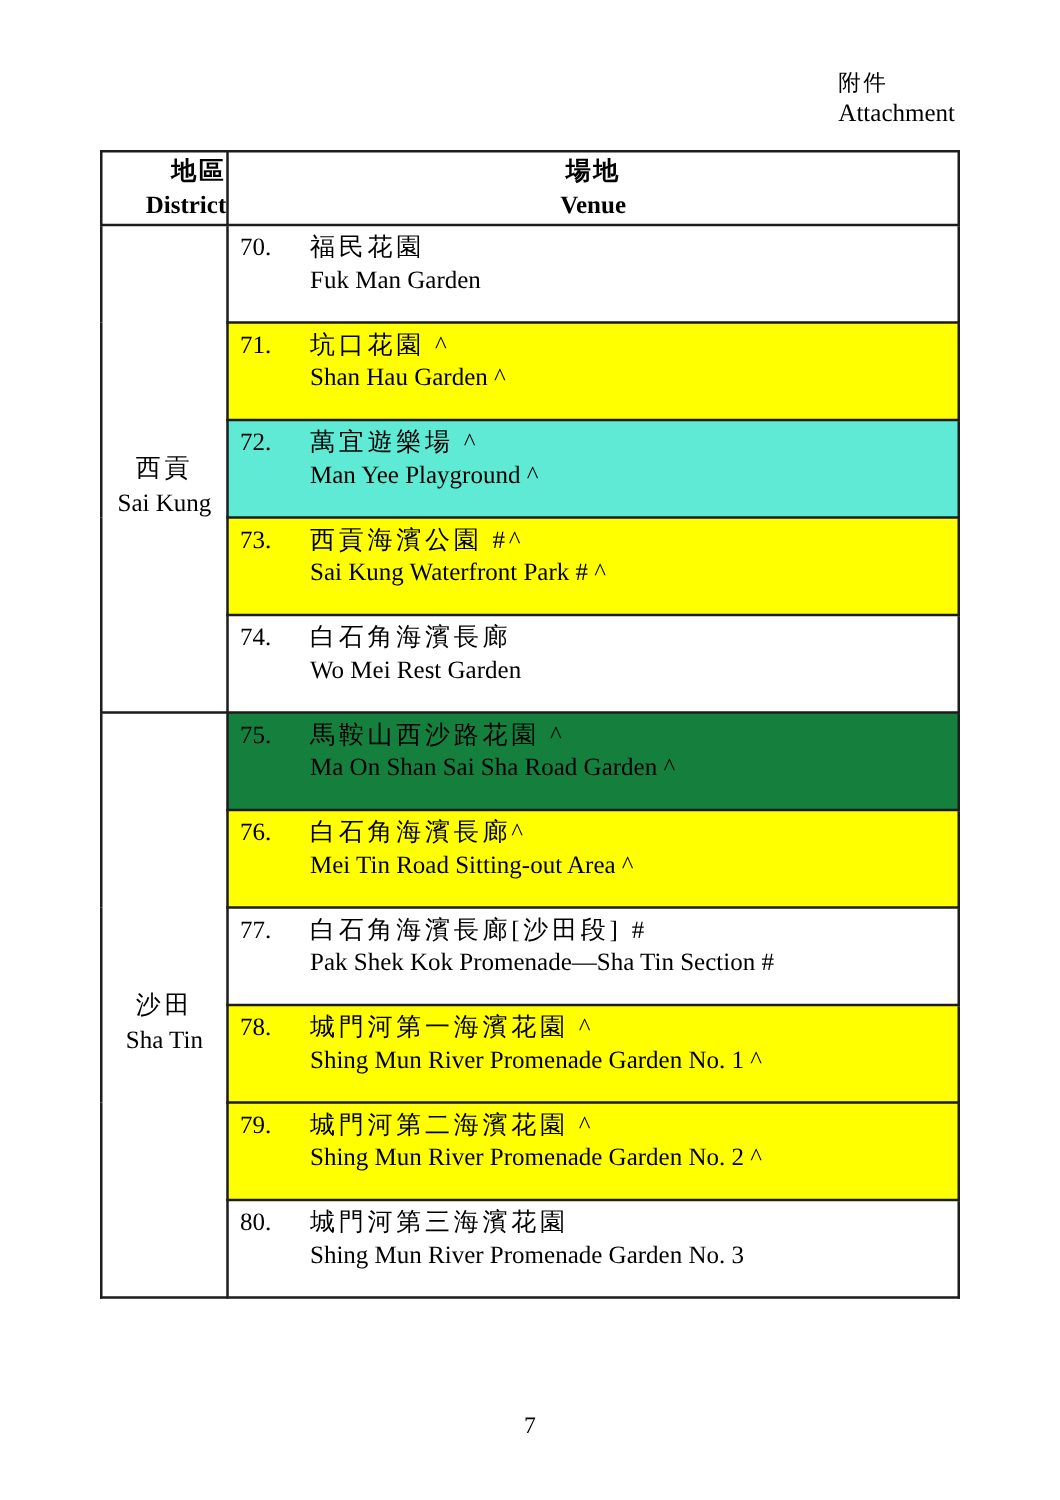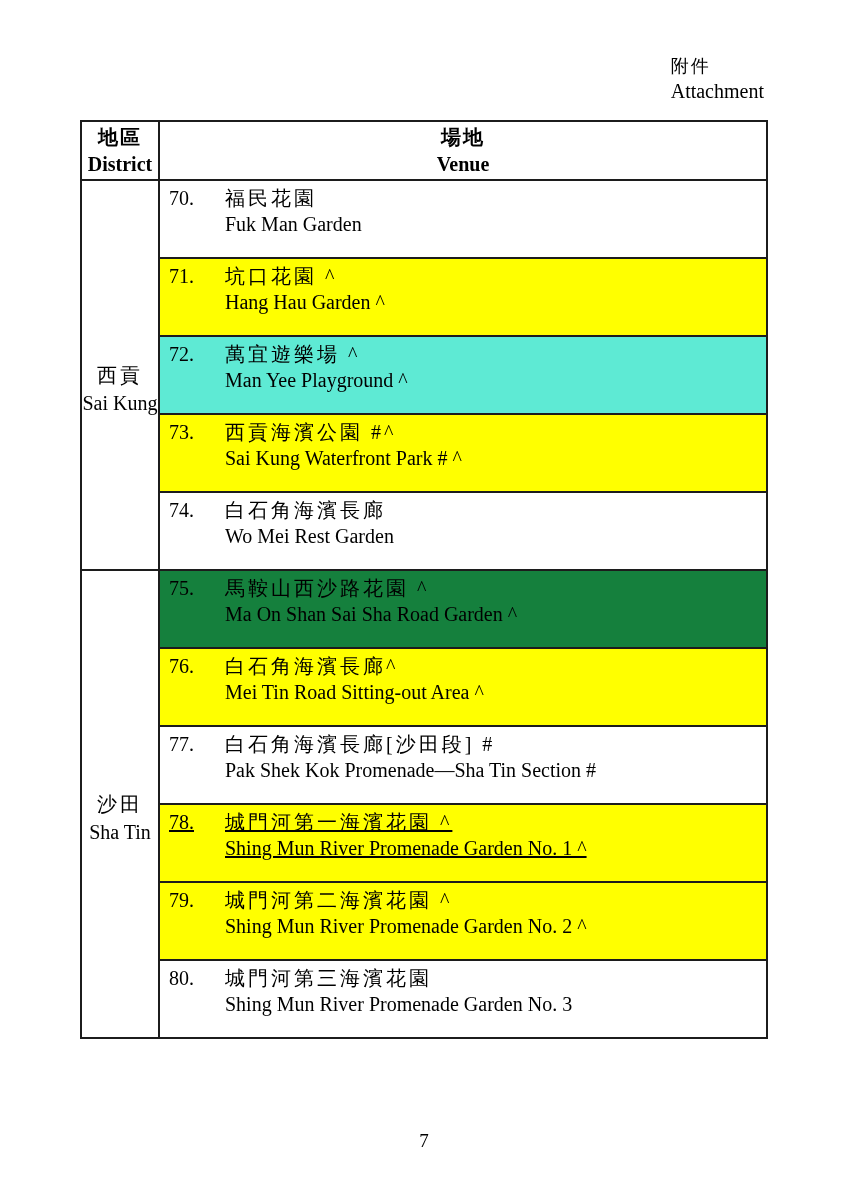--- a/index.html
+++ b/index.html
@@ -27,21 +27,21 @@
     position: absolute;
     left: 80px; top: 120px;
     width: 688px;
     border-collapse: collapse;
     table-layout: fixed;
   }
   .venue-table th, .venue-table td {
     border: 2px solid #1c1c1c;
     vertical-align: middle;
   }
-  .venue-table th.col-district { width: 78px; }
+  .venue-table th.col-district { width: 101px; text-align: right; }
   .venue-table thead tr { height: 59px; }
   .venue-table thead th {
     text-align: center;
     font-weight: bold;
     font-size: 20px;
     line-height: 27px;
   }
   .venue-table thead .zh { letter-spacing: 2px; }
 
   .venue-table tbody tr { height: 61px; }
@@ -122,21 +122,21 @@
           </span>
         </div>
       </td>
     </tr>
     <tr>
       <td class="venue-cell" style="background: rgb(255, 255, 0);">
         <div class="vrow">
           <span class="num">71.</span>
           <span class="names">
             <div class="zh">坑口花園 ^</div>
-            <div class="en">Hang Hau Garden ^</div>
+            <div class="en">Shan Hau Garden ^</div>
           </span>
         </div>
       </td>
     </tr>
     <tr>
       <td class="venue-cell" style="background: #5eead4;">
         <div class="vrow">
           <span class="num">72.</span>
           <span class="names">
             <div class="zh">萬宜遊樂場 ^</div>
@@ -199,21 +199,21 @@
         <div class="vrow">
           <span class="num">77.</span>
           <span class="names">
             <div class="zh">白石角海濱長廊[沙田段] #</div>
             <div class="en">Pak Shek Kok Promenade—Sha Tin Section #</div>
           </span>
         </div>
       </td>
     </tr>
     <tr>
-      <td class="venue-cell" style="background: rgb(255, 255, 0); text-decoration: underline;">
+      <td class="venue-cell" style="background: rgb(255, 255, 0);">
         <div class="vrow">
           <span class="num">78.</span>
           <span class="names">
             <div class="zh">城門河第一海濱花園 ^</div>
             <div class="en">Shing Mun River Promenade Garden No. 1 ^</div>
           </span>
         </div>
       </td>
     </tr>
     <tr>

